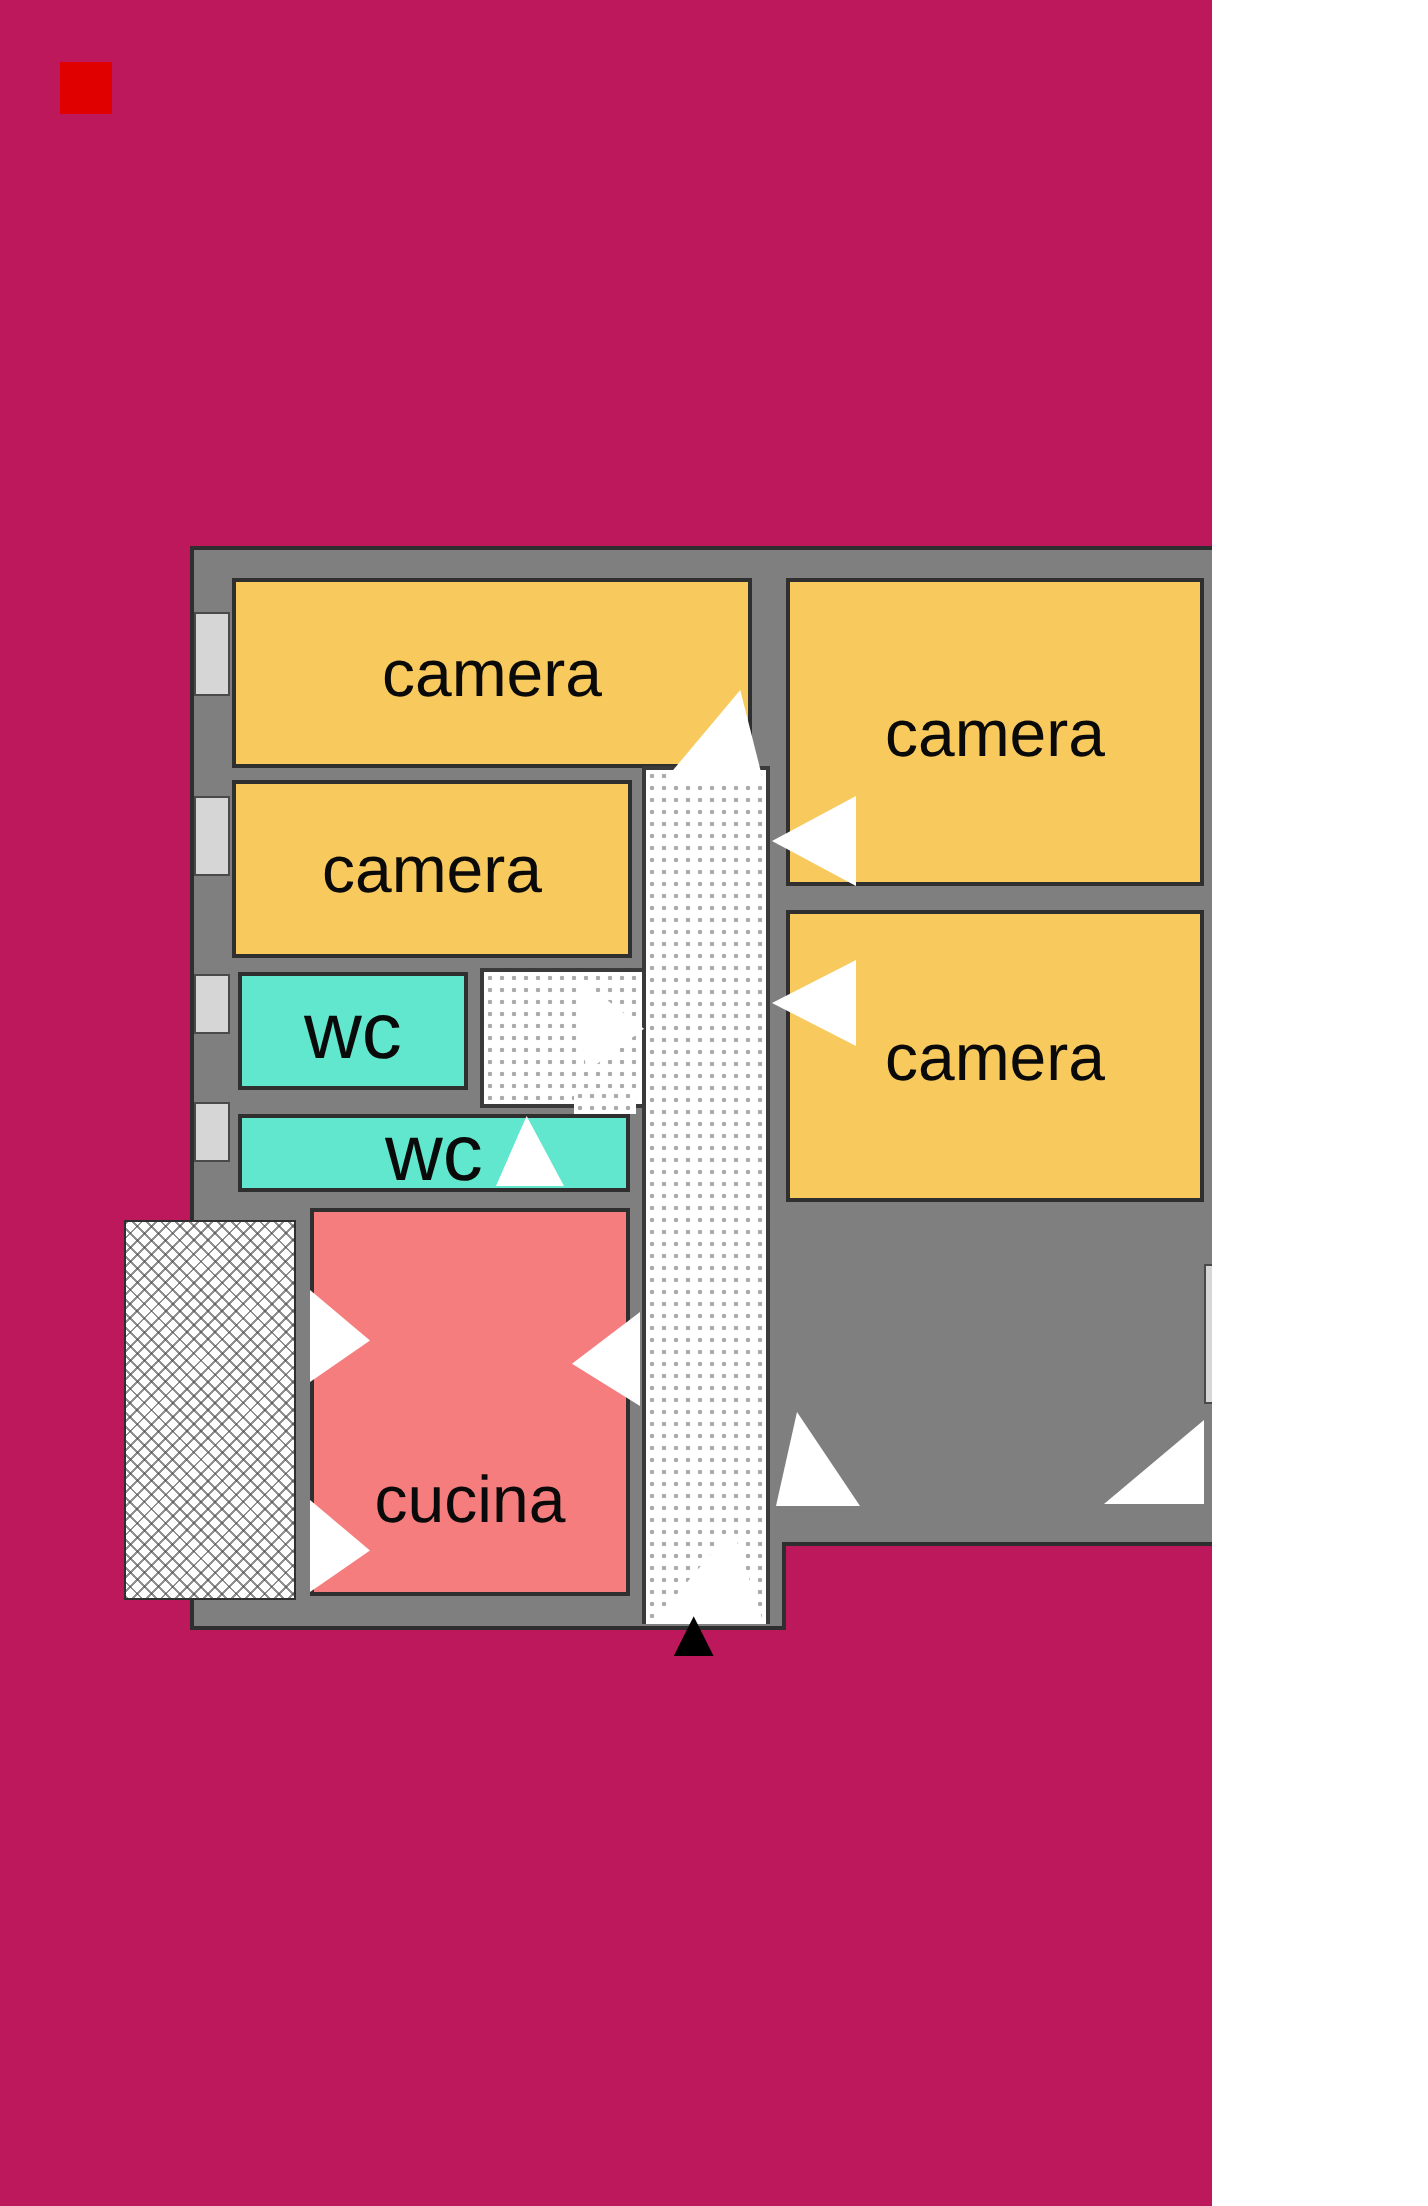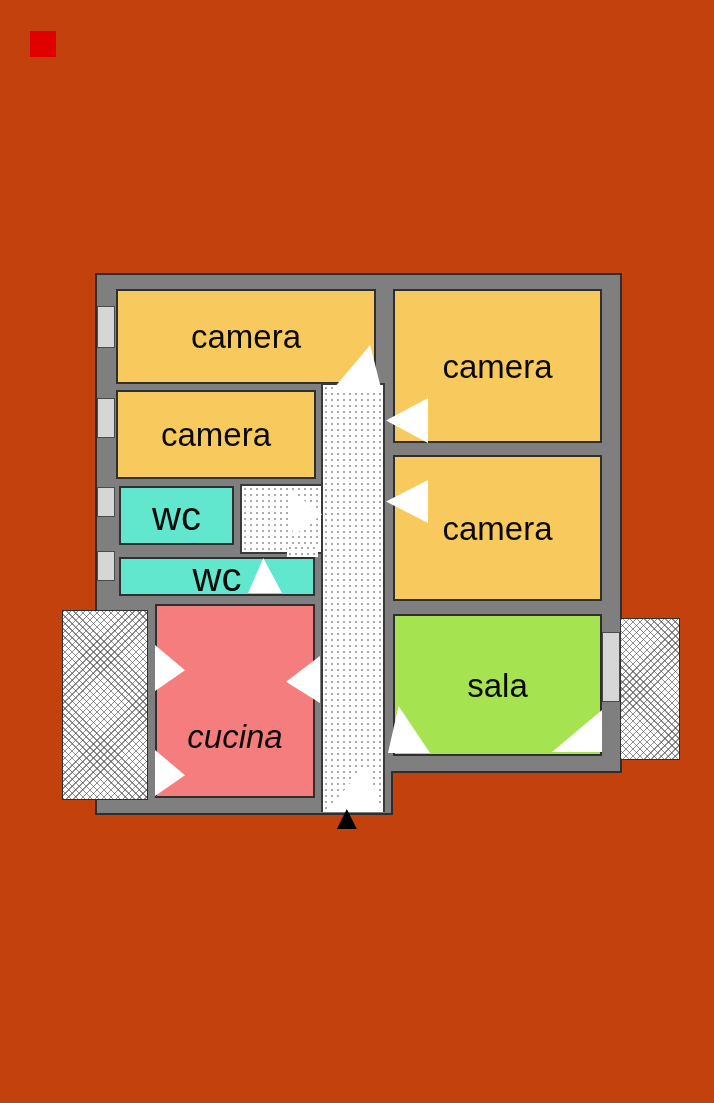--- a/index.html
+++ b/index.html
@@ -1,19 +1,19 @@
 <!DOCTYPE html>
 <html><head>
 <meta charset="utf-8">
 <style>
   html,body{margin:0;padding:0;background:#ffffff;}
   #canvas{
     position:relative;
-    width:714px;height:1103px;
-    background:#c2410c;
+    width:606px;height:1103px;
+    background:#be185d;
     font-family:"Liberation Sans","DejaVu Sans",sans-serif;
     overflow:hidden;
   }
   
   #shell-svg{position:absolute;left:0;top:0;}
   
   .window{
     position:absolute;
     background:#d6d6d6;
     border:1px solid #4a4a4a;
@@ -25,21 +25,21 @@
     border:2px solid #2f2f2f;
     box-sizing:border-box;
     display:flex;align-items:center;justify-content:center;
   }
   .room .label{
     font-size:33px;color:#0a0a0a;line-height:1;
     white-space:nowrap;
   }
   .room.wc .label{font-size:40px;}
   .room.kitchen{align-items:flex-end;}
-  .room.kitchen .label{padding-bottom:43px;font-style:italic;}
+  .room.kitchen .label{padding-bottom:30px;}
   
   .balcony{
     position:absolute;
     background-color:#ffffff;
     background-image:
       repeating-linear-gradient(45deg, rgba(70,70,70,.6) 0 1px, transparent 1px 5px),
       repeating-linear-gradient(135deg, rgba(70,70,70,.6) 0 1px, transparent 1px 5px);
     border:1px solid #2f2f2f;
     box-sizing:border-box;
   }
@@ -107,23 +107,20 @@
   </div>
 
   <div class="room wc" style="left: 119px; top: 557px; width: 196px; height: 39px; background-color: rgb(96, 231, 205);">
     <span class="label">wc</span>
   </div>
 
   <div class="room kitchen" style="left: 155px; top: 604px; width: 160px; height: 194px; background-color: rgb(245, 125, 125);">
     <span class="label">cucina</span>
   </div>
 
-  <div class="room" style="left: 393px; top: 614px; width: 209px; height: 142px; background-color: rgb(165, 227, 81);">
-    <span class="label">sala</span>
-  </div>
 
   <div class="balcony" style="left:62px;top:610px;width:86px;height:190px;"></div>
   <div class="balcony" style="left:620px;top:618px;width:60px;height:142px;"></div>
 
   <div class="corridor" id="corridor-conn" style="left:240px;top:484px;width:81px;height:70px;"></div>
   <div class="corridor" style="left:287px;top:545px;width:31px;height:12px;"></div>
   <div class="corridor" id="corridor-main" style="left:321px;top:383px;width:64px;height:429px;"></div>
 
   <div class="door" style="left:328px;top:345px;width:54px;height:47px;clip-path:polygon(5% 100%,78% 0,100% 100%);"></div>
   <div class="door" style="left:386px;top:398px;width:42px;height:45px;clip-path:polygon(0 50%,100% 0,100% 100%);"></div>

